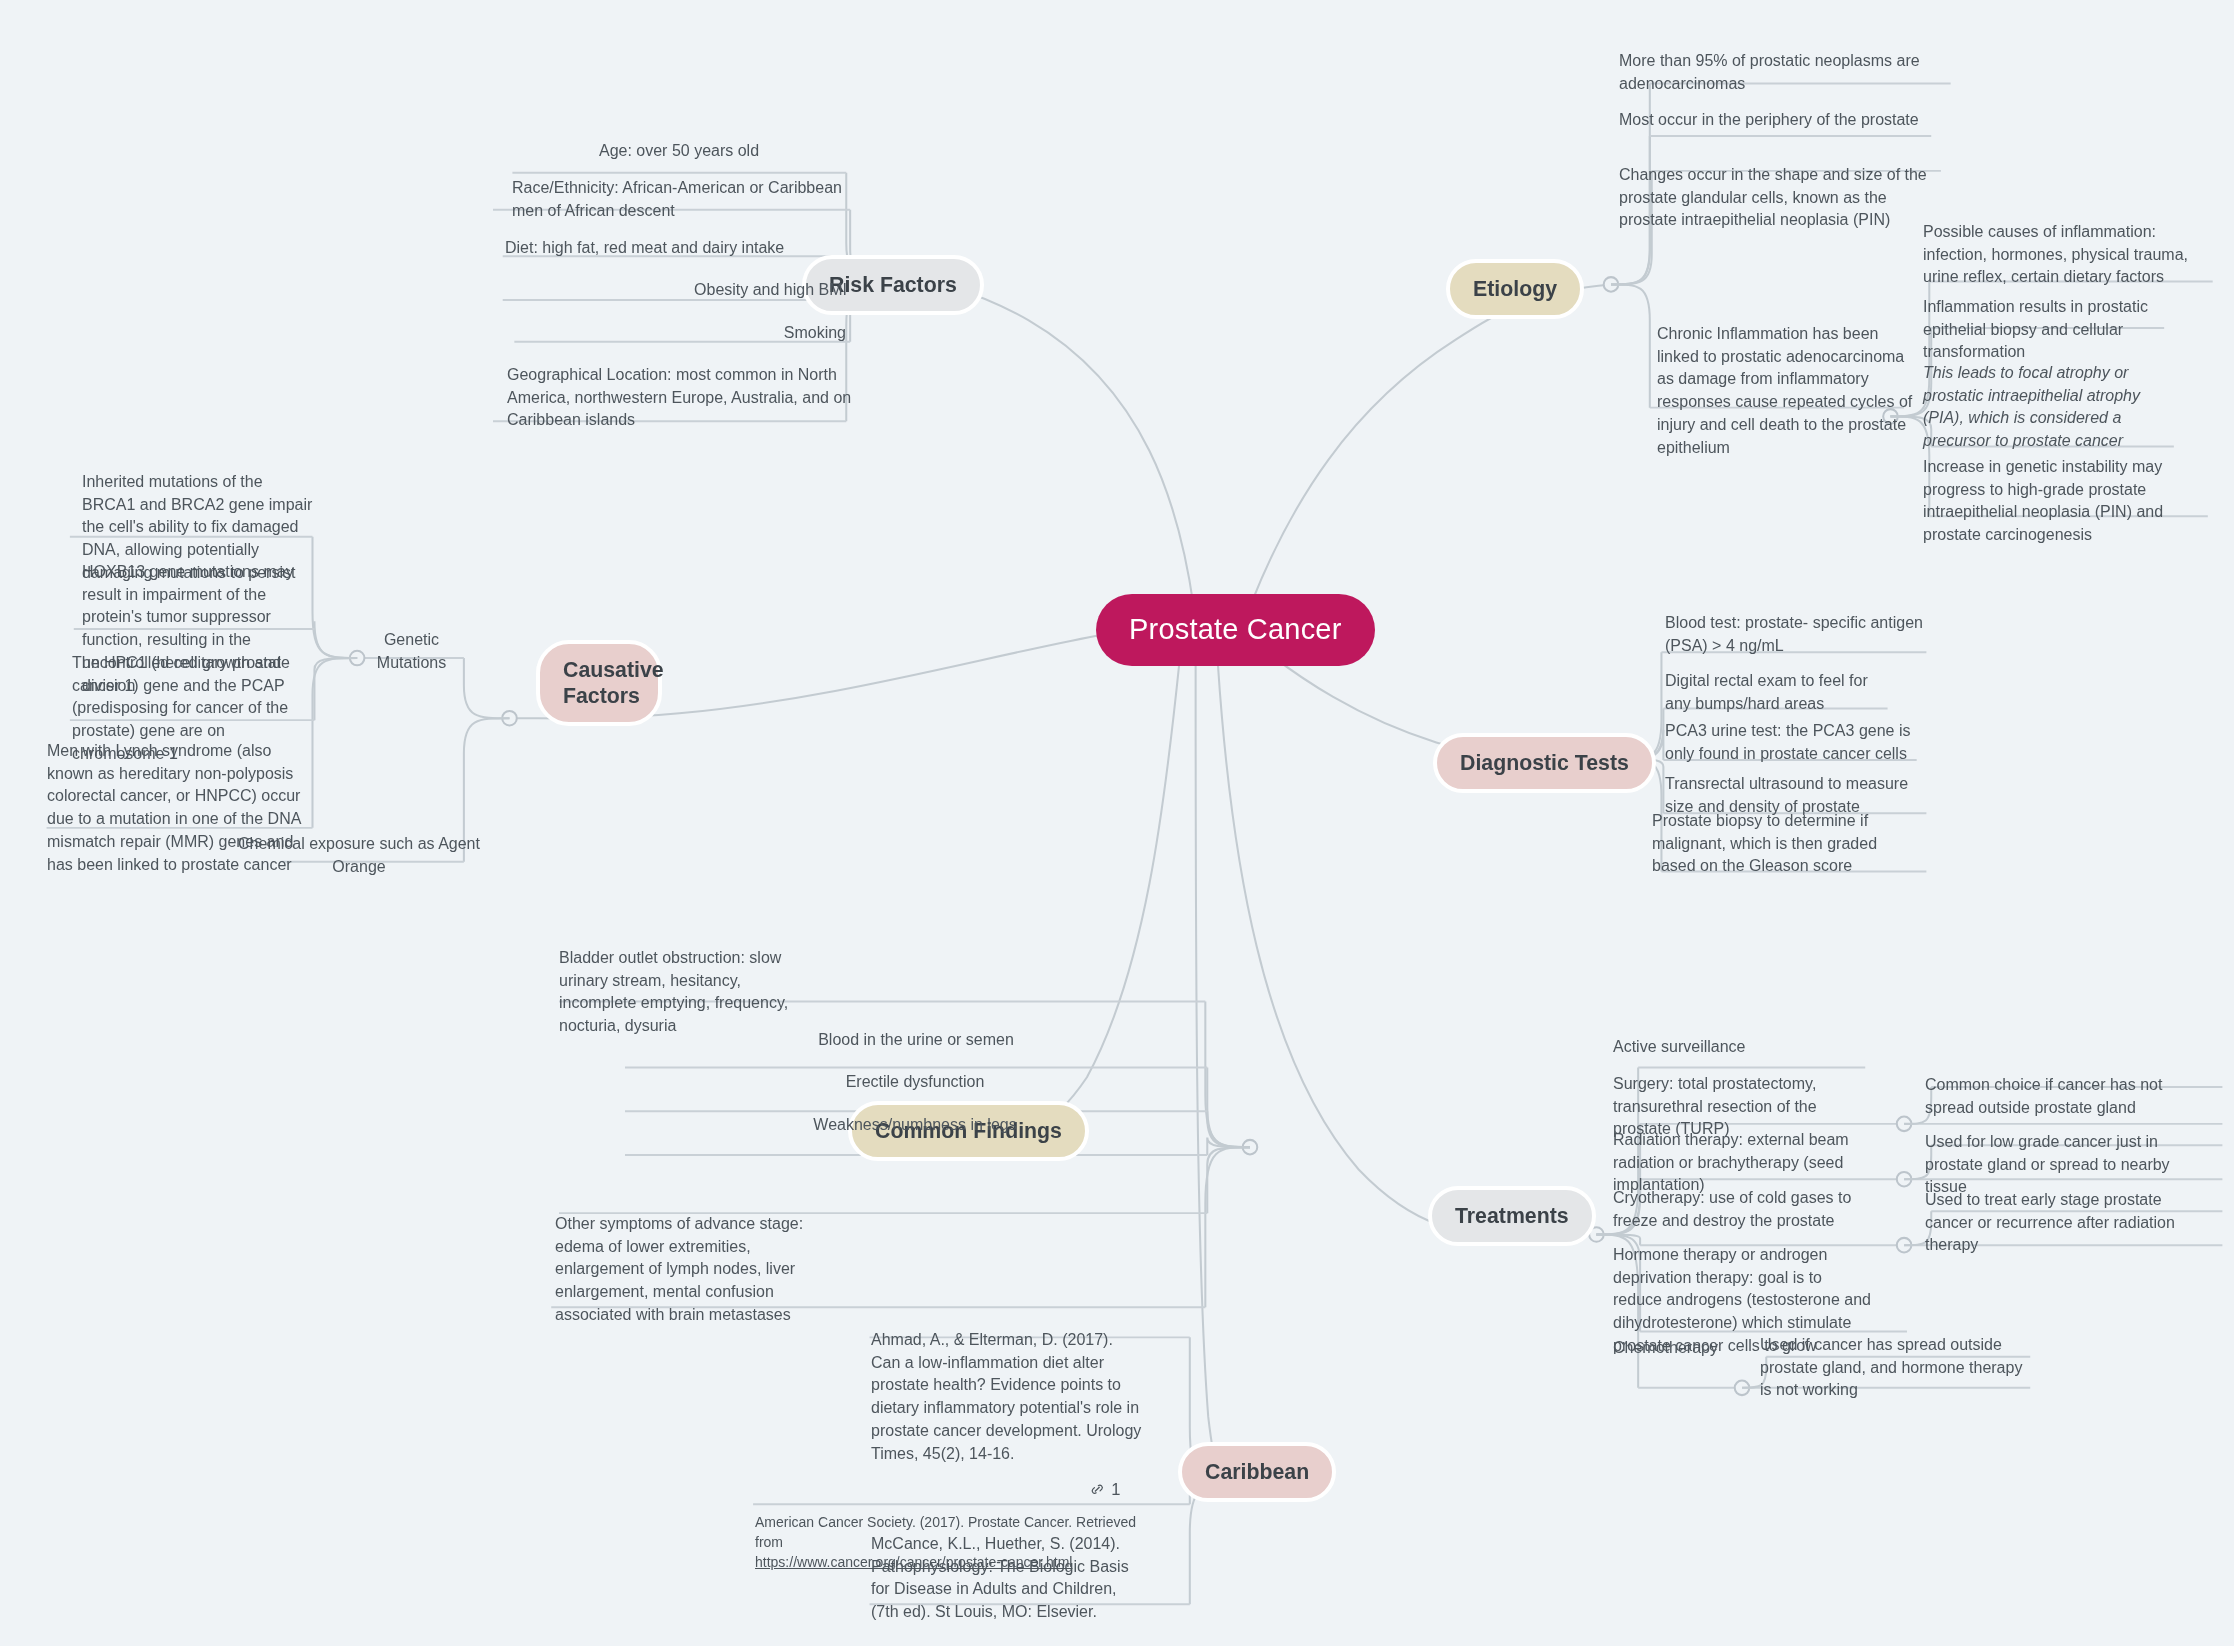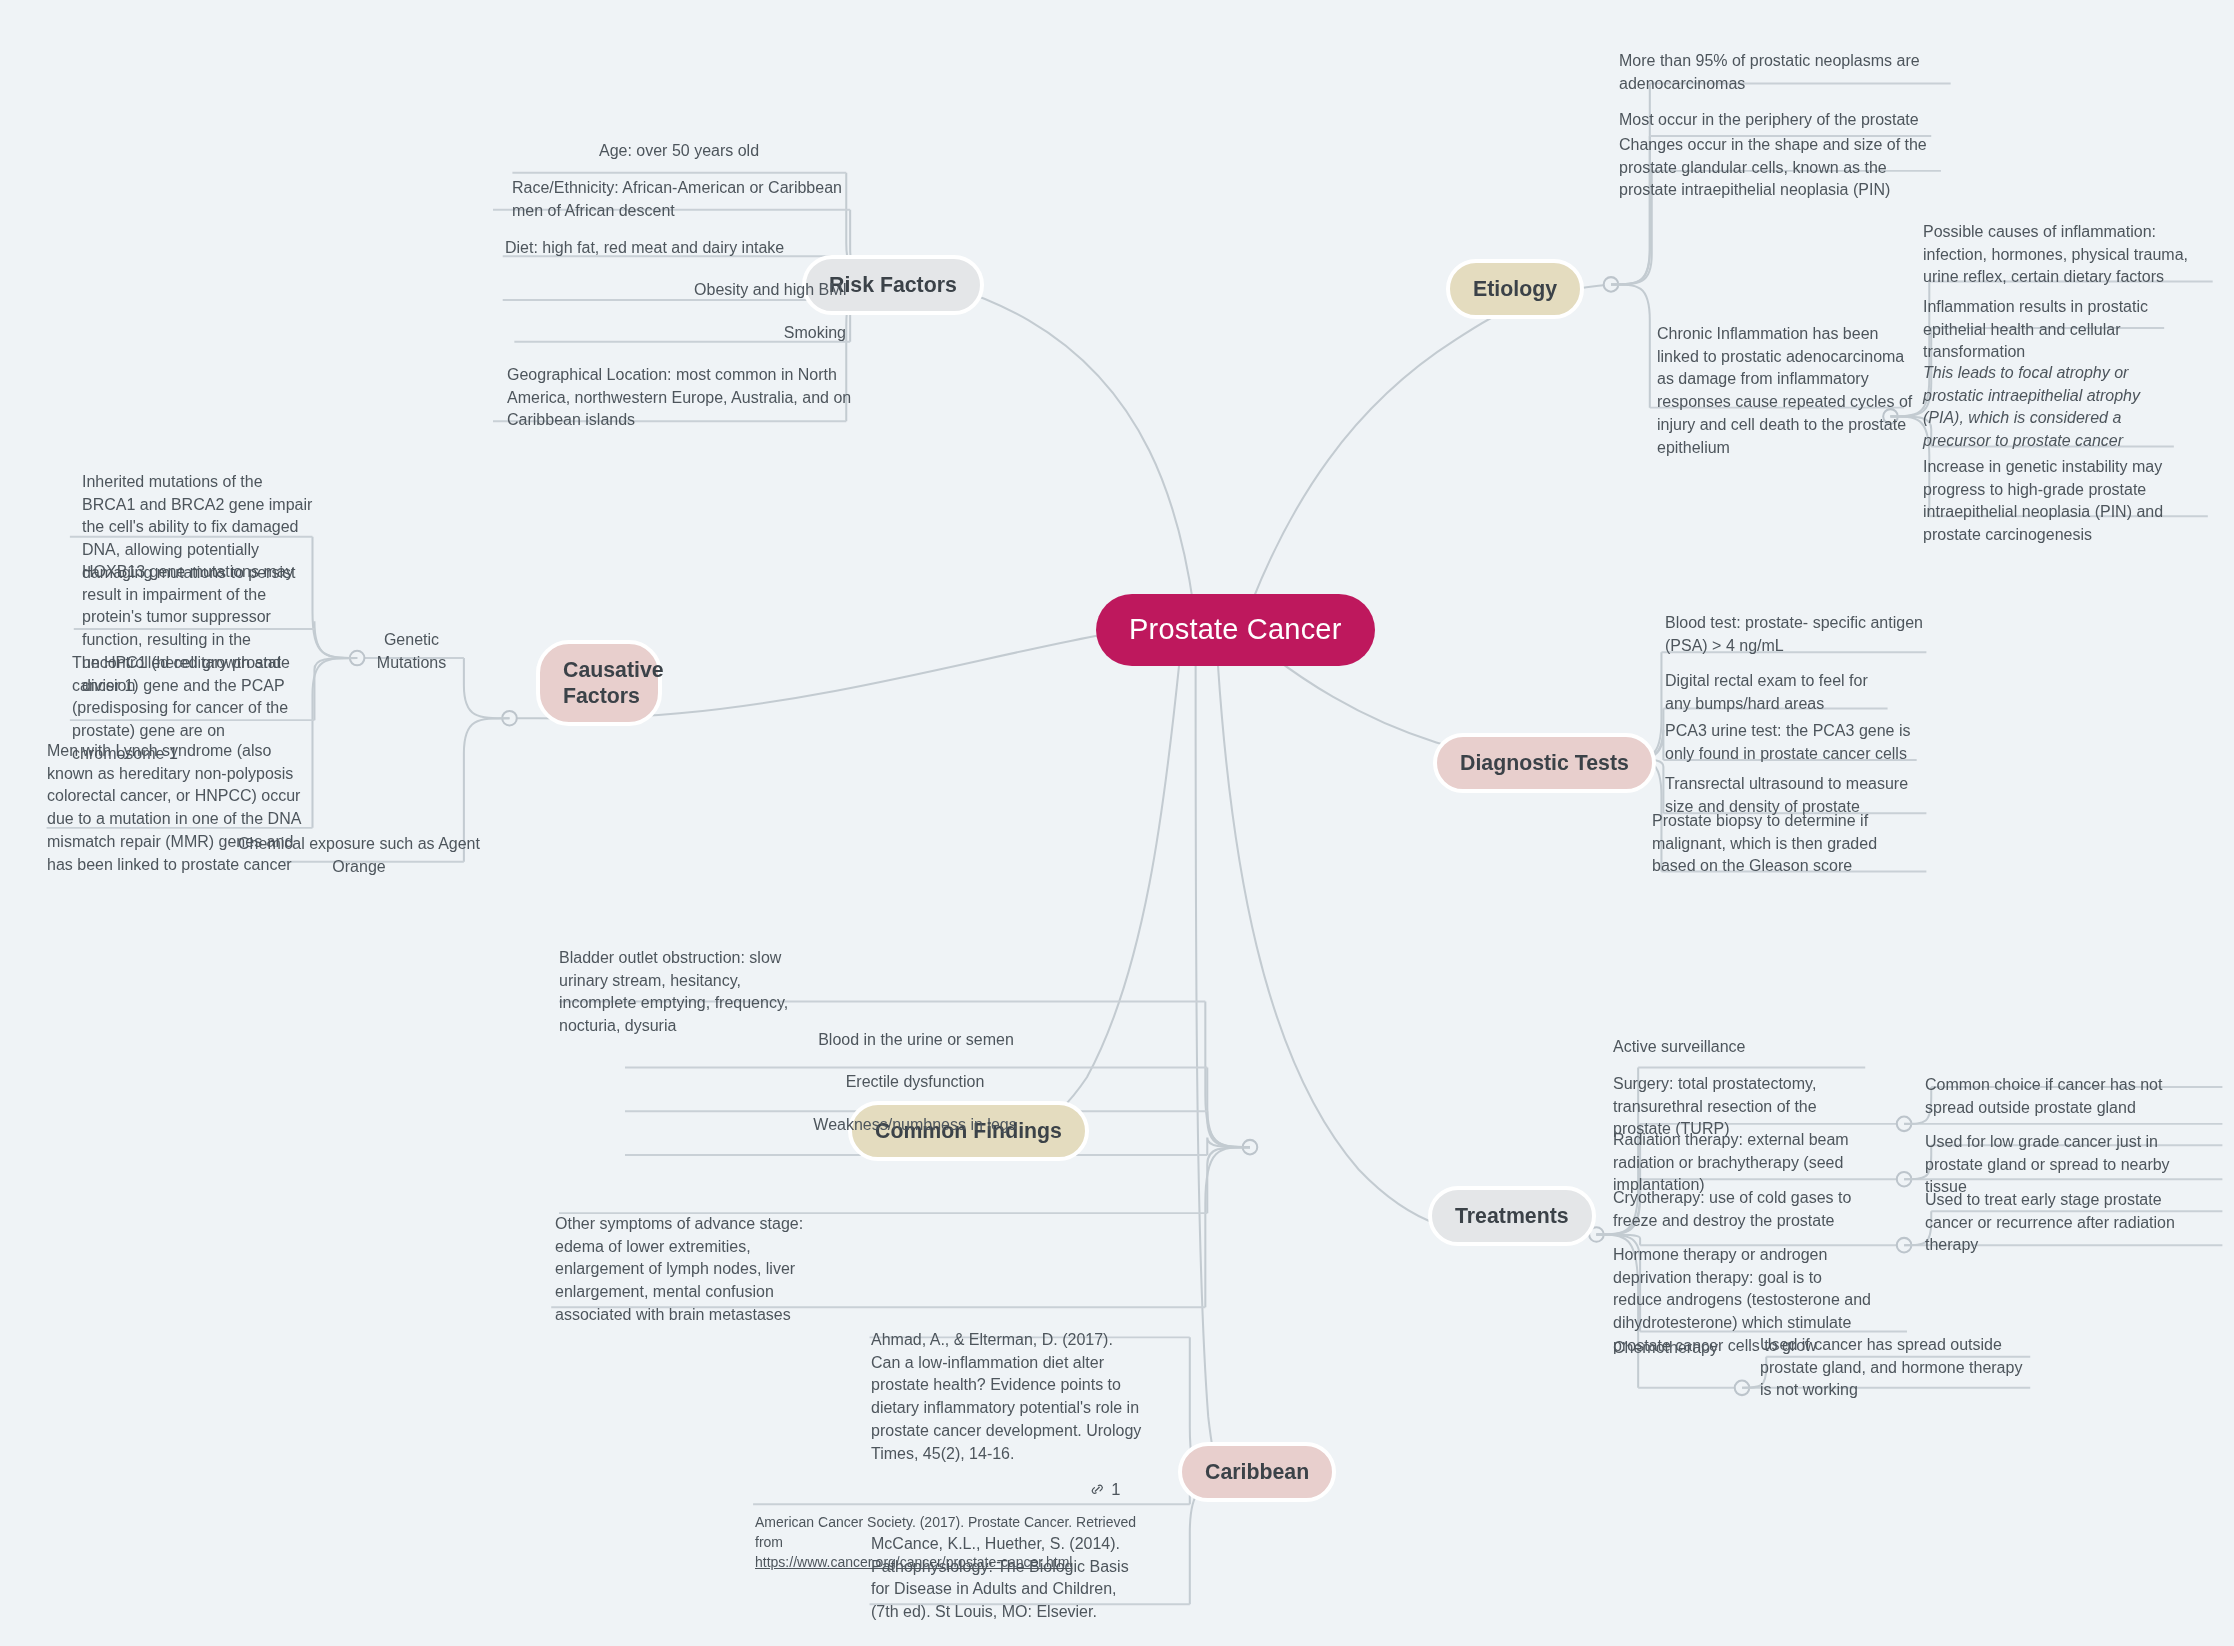--- a/index.html
+++ b/index.html
@@ -232,25 +232,25 @@
 
   <div class="leaf c" style="left:512px;top:140px;width:334px;">Age: over 50 years old</div>
   <div class="leaf l" style="left:512px;top:177px;width:338px;">Race/Ethnicity: African-American or Caribbean men of African descent</div>
   <div class="leaf l" style="left:505px;top:237px;width:349px;">Diet: high fat, red meat and dairy intake</div>
   <div class="leaf r" style="left:505px;top:279px;width:342px;">Obesity and high BMI</div>
   <div class="leaf r" style="left:514px;top:322px;width:332px;">Smoking</div>
   <div class="leaf l" style="left:507px;top:364px;width:345px;">Geographical Location: most common in North America, northwestern Europe, Australia, and on Caribbean islands</div>
 
   <div class="leaf l" style="left:1619px;top:50px;width:322px;">More than 95% of prostatic neoplasms are adenocarcinomas</div>
   <div class="leaf l" style="left:1619px;top:109px;width:320px;">Most occur in the periphery of the prostate</div>
-  <div class="leaf l" style="left:1619px;top:134px;width:326px;">Changes occur in the shape and size of the prostate glandular cells, known as the prostate intraepithelial neoplasia (PIN)</div>
+  <div class="leaf l" style="left:1619px;top:164px;width:326px;">Changes occur in the shape and size of the prostate glandular cells, known as the prostate intraepithelial neoplasia (PIN)</div>
   <div class="leaf l" style="left:1657px;top:323px;width:264px;">Chronic Inflammation has been linked to prostatic adenocarcinoma as damage from inflammatory responses cause repeated cycles of injury and cell death to the prostate epithelium</div>
 
   <div class="leaf l" style="left:1923px;top:221px;width:293px;">Possible causes of inflammation: infection, hormones, physical trauma, urine reflex, certain dietary factors</div>
-  <div class="leaf l" style="left:1923px;top:296px;width:245px;">Inflammation results in prostatic epithelial health and cellular transformation</div>
+  <div class="leaf l" style="left:1923px;top:296px;width:245px;">Inflammation results in prostatic epithelial biopsy and cellular transformation</div>
   <div class="leaf l" style="left:1923px;top:362px;width:254px;font-style:italic;">This leads to focal atrophy or prostatic intraepithelial atrophy (PIA), which is considered a precursor to prostate cancer</div>
   <div class="leaf l" style="left:1923px;top:456px;width:289px;">Increase in genetic instability may progress to high-grade prostate intraepithelial neoplasia (PIN) and prostate carcinogenesis</div>
 
   <div class="leaf c" style="left:359px;top:629px;width:105px;">Genetic Mutations</div>
   <div class="leaf c" style="left:229px;top:833px;width:260px;">Chemical exposure such as Agent Orange</div>
 
   <div class="leaf l" style="left:82px;top:471px;width:233px;">Inherited mutations of the BRCA1 and BRCA2 gene impair the cell's ability to fix damaged DNA, allowing potentially damaging mutations to persist</div>
   <div class="leaf l" style="left:82px;top:561px;width:237px;">HOXB13 gene mutations may result in impairment of the protein's tumor suppressor function, resulting in the uncontrolled cell growth and division</div>
   <div class="leaf l" style="left:72px;top:652px;width:243px;">The HPC1 (hereditary prostate cancer 1) gene and the PCAP (predisposing for cancer of the prostate) gene are on chromosome 1</div>
   <div class="leaf l" style="left:47px;top:740px;width:264px;">Men with Lynch syndrome (also known as hereditary non-polyposis colorectal cancer, or HNPCC) occur due to a mutation in one of the DNA mismatch repair (MMR) genes and has been linked to prostate cancer</div>

